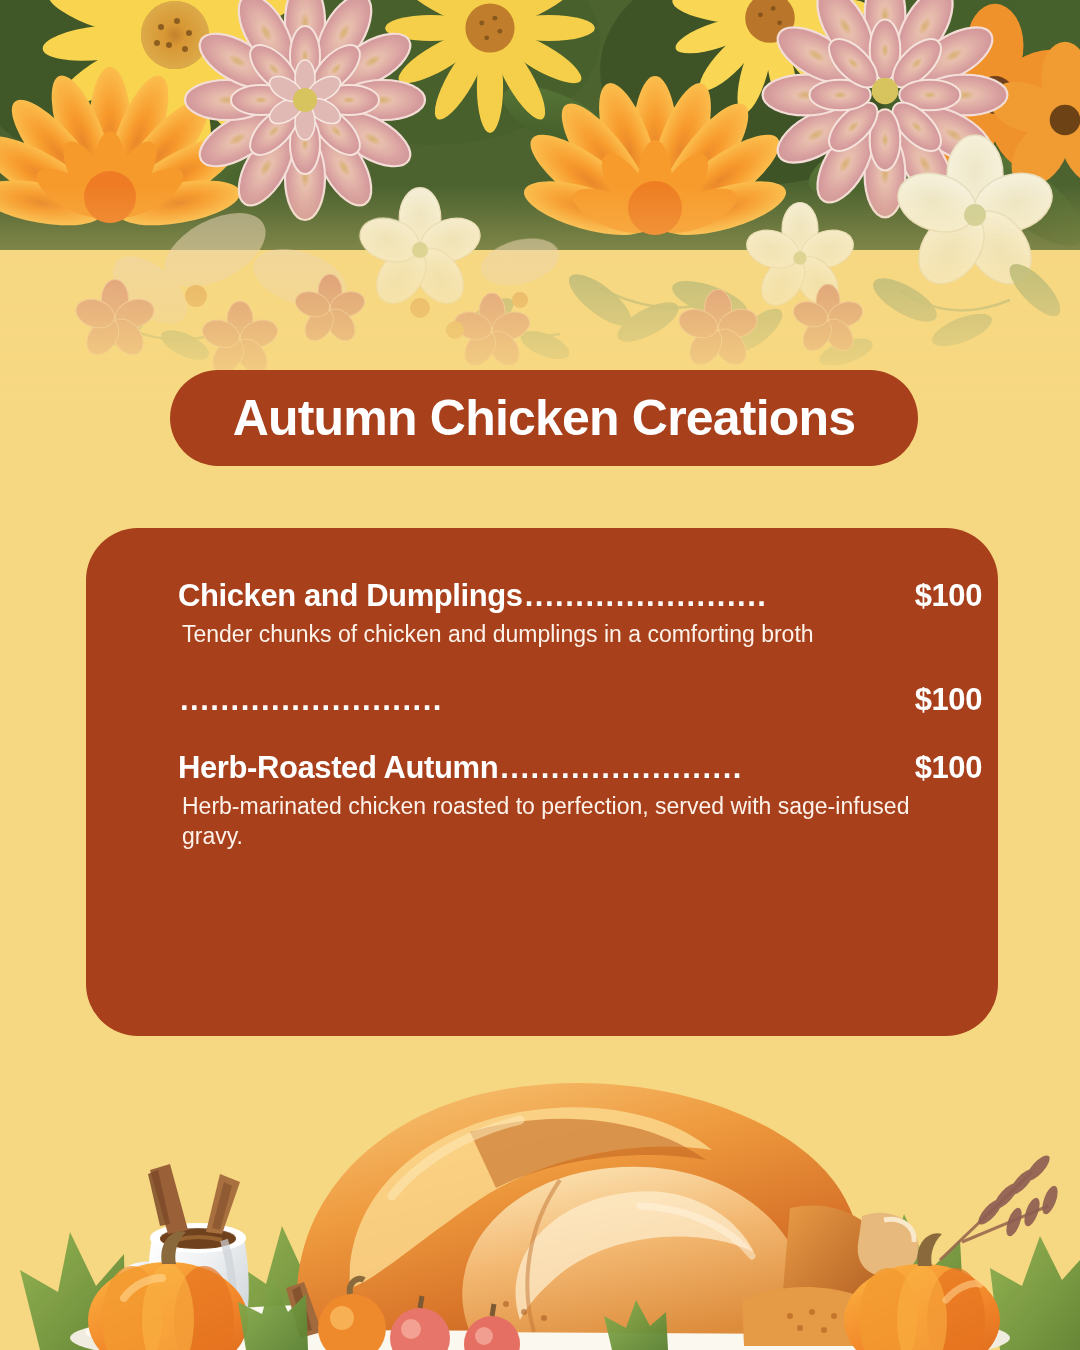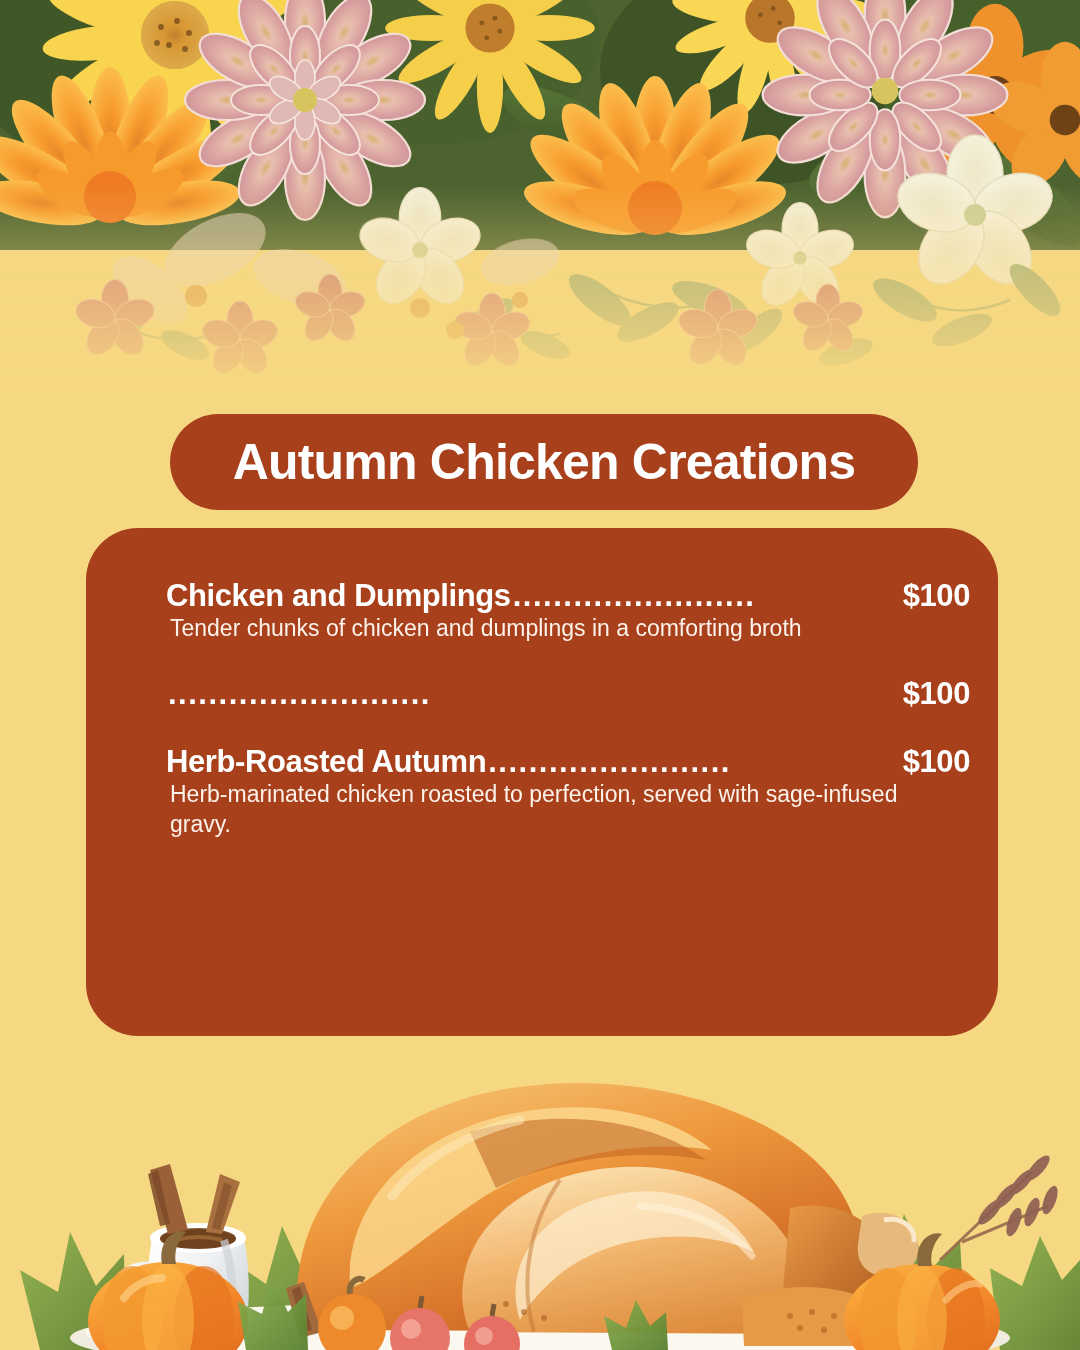--- a/index.html
+++ b/index.html
@@ -14,50 +14,49 @@
   
   .floral-band{position:absolute;top:0;left:0;width:1080px;height:400px;overflow:hidden;}
   .floral-band svg{position:absolute;top:0;left:0;}
 
   
   .title-banner{
     position:absolute;left:170px;top:370px;width:748px;height:96px;
     background:#a8401c;border-radius:62px;
     display:flex;align-items:center;justify-content:center;
     z-index:6;
-    margin-top:44px;
   }
   .title-text{
     color:#fff;font-size:50px;font-weight:bold;letter-spacing:-0.8px;
     font-family:"Liberation Sans", sans-serif;white-space:nowrap;
   }
 
   
   .menu-card{
     position:absolute;left:86px;top:528px;width:912px;height:508px;
     background:#a8401c;border-radius:52px;z-index:5;
     padding:0;box-sizing:border-box;
   }
-  .items{position:absolute;left:0;top:50px;width:100%;}
+  .items{position:absolute;left:0;top:50px;width:100%;padding-left:12px;}
   .item{margin-bottom:32px;}
   .item:last-child{margin-bottom:0;}
   .item-head{
     display:flex;align-items:baseline;
     padding-left:80px;padding-right:28px;
     color:#fff;font-size:31px;font-weight:bold;letter-spacing:-0.4px;
     white-space:nowrap;
   }
   .item-name{flex:0 0 auto;}
   .leader{
     flex:1 1 auto;overflow:hidden;white-space:nowrap;
     margin:0 2px;font-weight:bold;letter-spacing:1.5px;
   }
   .item-price{flex:0 0 auto;}
   .item-desc{
-    padding-left:84px;padding-right:70px;margin-top:0;
+    padding-left:84px;padding-right:70px;margin-top:6px;
     color:#fdf2ea;font-size:23px;line-height:1.3;font-weight:400;
   }
 
   
   .bottom-art{position:absolute;left:0;bottom:0;width:1080px;height:330px;z-index:3;overflow:hidden;}
   .bottom-art svg{position:absolute;left:0;bottom:0;}
 </style>
 </head>
 <body>
 

